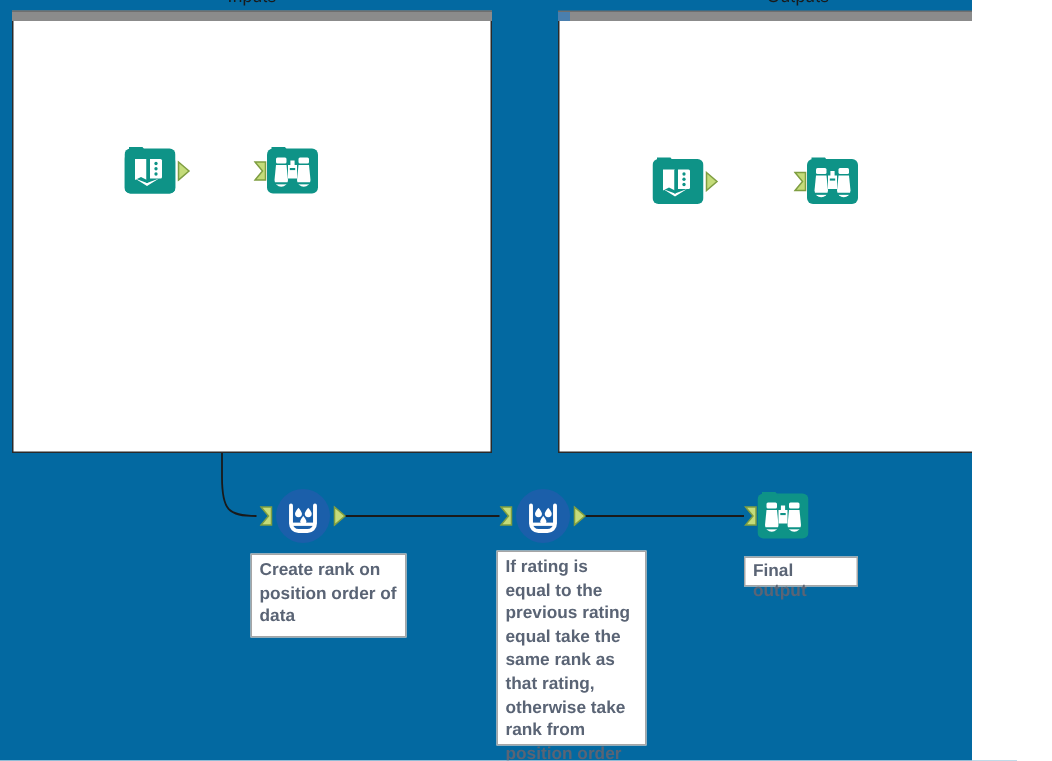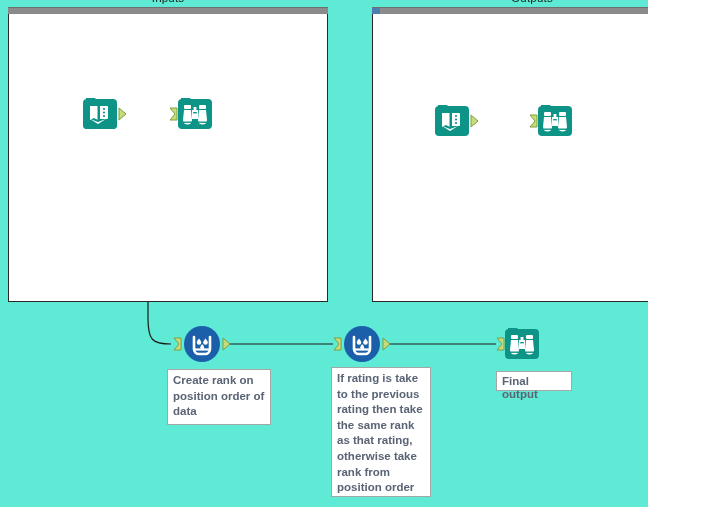--- a/index.html
+++ b/index.html
@@ -8,21 +8,21 @@
     padding: 0;
     background: #ffffff;
   }
   body {
     font-family: "Liberation Sans", sans-serif;
   }
   #canvas {
     position: relative;
     width: 648px;
     height: 507px;
-    background: #5eead4;
+    background: #0369a1;
     overflow: hidden;
   }
 
   
   .tool-container {
     position: absolute;
     background: #ffffff;
     border: 1px solid #2a2a2a;
     border-top: 0;
     box-sizing: border-box;
@@ -280,17 +280,17 @@
         <rect x="15.6" y="10" width="2.8" height="4" fill="#ffffff"></rect>
         <rect x="5" y="24.5" width="9" height="1.4" fill="#0e9387"></rect>
         <rect x="20" y="24.5" width="9" height="1.4" fill="#0e9387"></rect>
         <rect x="15.2" y="15" width="3.6" height="1.4" fill="#0e9387"></rect>
       </svg>
     </span>
   </div>
 
   <div class="comment" style="left:167px; top:369px; width:104px; height:56px;">Create rank on position order of data</div>
 
-  <div class="comment" style="left:331px; top:367px; width:100px; height:130px;">If rating is take to the previous rating then take the same rank as that rating, otherwise take rank from position order</div>
+  <div class="comment" style="left:331px; top:367px; width:100px; height:130px;">If rating is equal to the previous rating equal take the same rank as that rating, otherwise take rank from position order</div>
 
   <div class="comment" style="left:496px; top:371px; width:76px; height:20px; line-height:13px;">Final output</div>
 
 </div>
 
 </body></html>

